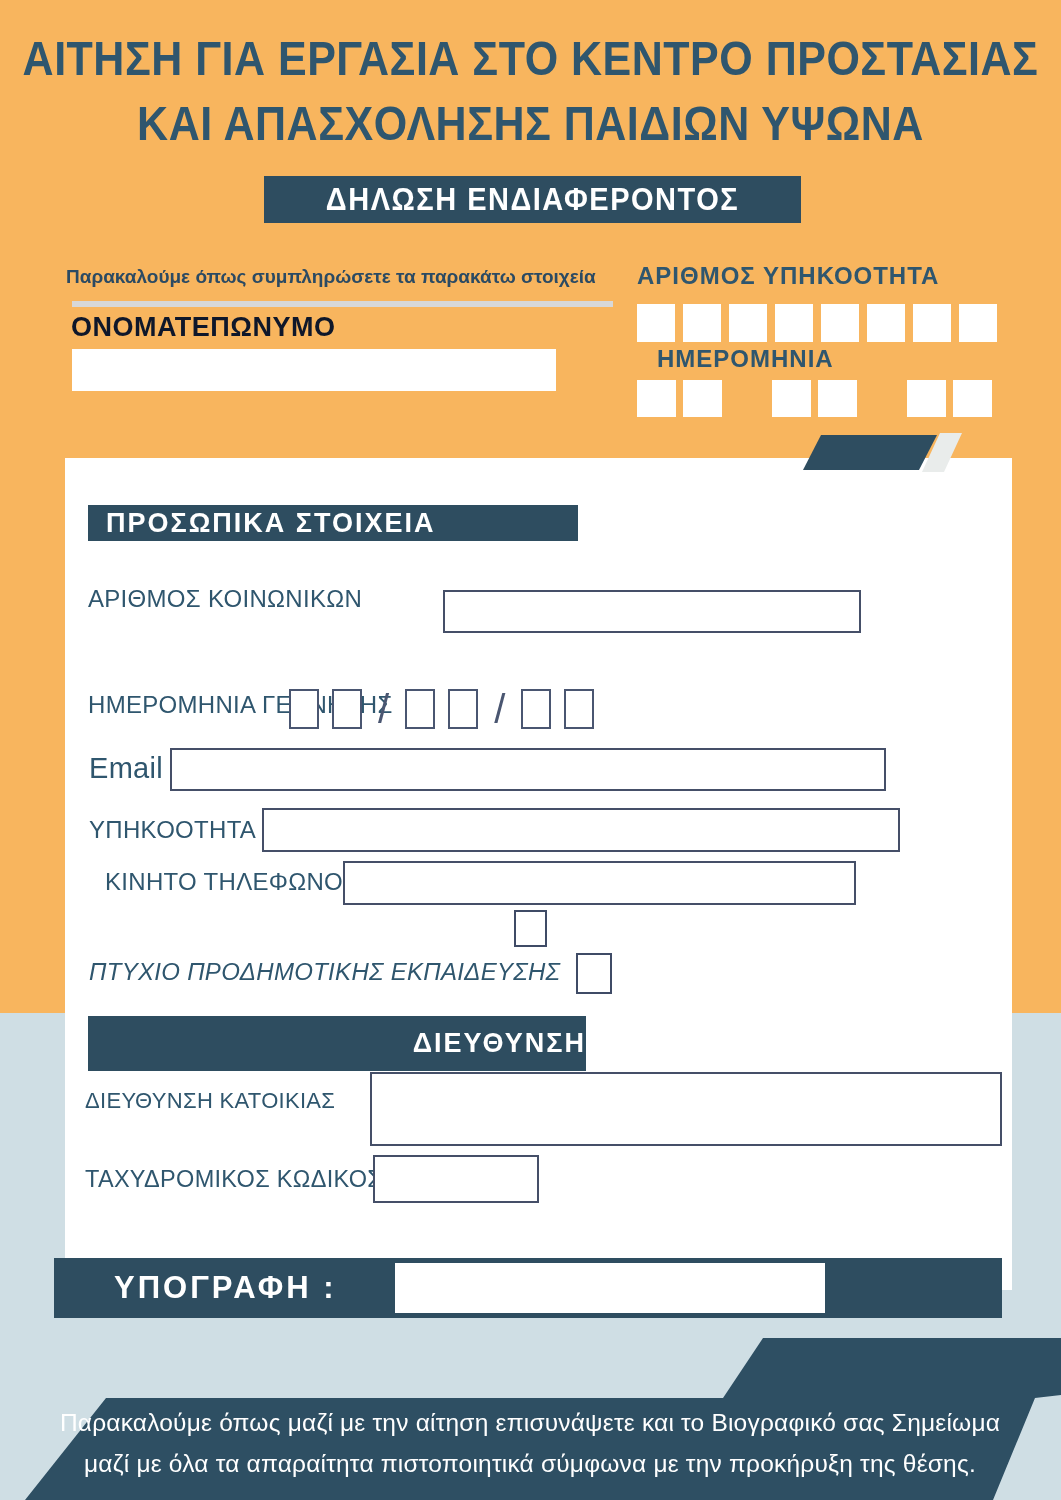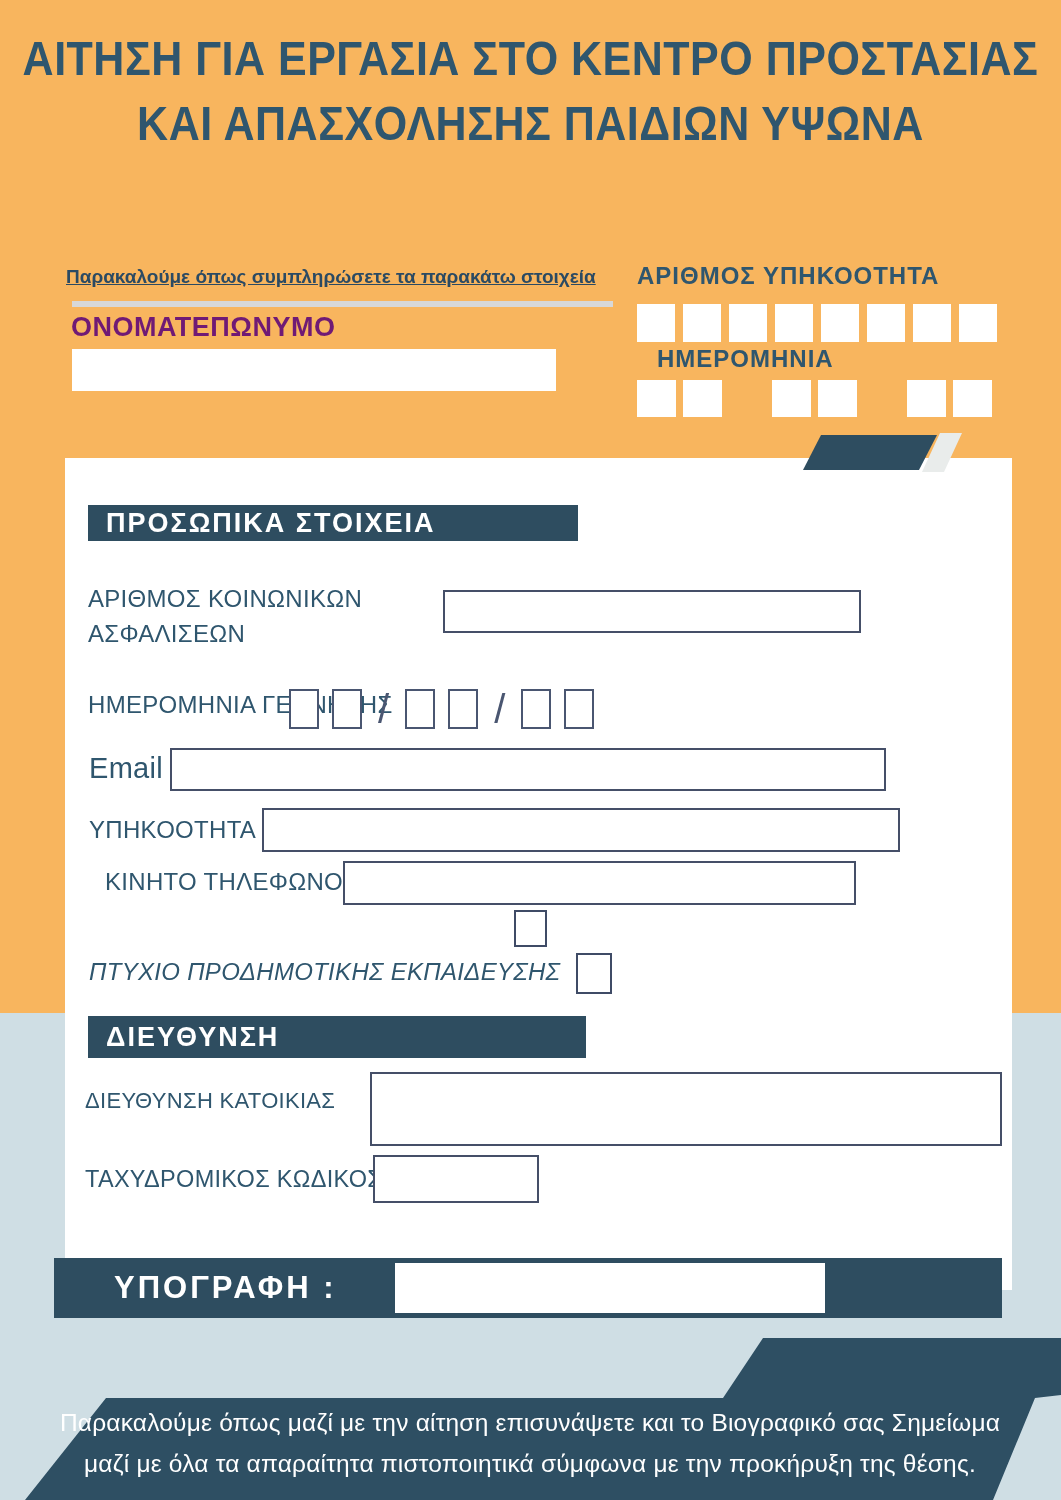--- a/index.html
+++ b/index.html
@@ -11,23 +11,23 @@
 
   
   .title-wrap{position:absolute;left:0;top:26px;width:1061px;text-align:center;
               transform:scaleY(1.14);transform-origin:top center;}
   .title-line{font-size:43px;font-weight:bold;color:#2F566E;line-height:57px;letter-spacing:0.5px;}
   .decl-banner{position:absolute;left:264px;top:176px;width:537px;height:47px;background:#2E4D60;
                display:flex;align-items:center;justify-content:center;}
   .decl-banner span{color:#fff;font-size:29px;font-weight:bold;letter-spacing:1.5px;transform:scaleY(1.08);}
 
   
-  .intro-instruction{position:absolute;left:66px;top:266px;font-size:19px;font-weight:bold;color:#2B4A63;text-decoration:underline;}
+  .intro-instruction{position:absolute;left:66px;top:266px;font-size:19px;font-weight:bold;color:#2B4A63;}
   .intro-rule{position:absolute;left:72px;top:301px;width:541px;height:6px;background:#D8D8D8;}
-  .fullname-label{position:absolute;left:71px;top:312px;font-size:27px;font-weight:bold;color:#701a75;letter-spacing:0.5px;}
+  .fullname-label{position:absolute;left:71px;top:312px;font-size:27px;font-weight:bold;color:#0f172a;letter-spacing:0.5px;}
   .fullname-input{position:absolute;left:72px;top:349px;width:484px;height:42px;background:#fff;border:none;
                   font-size:22px;padding:0 10px;box-sizing:border-box;color:#2F566E;}
 
   
   .idnum-label{position:absolute;left:637px;top:262px;font-size:24px;font-weight:bold;color:#2F566E;letter-spacing:1px;}
   .id-row{position:absolute;left:637px;top:304px;display:flex;gap:8px;}
   .idbox{width:38px;height:38px;background:#fff;}
   .date-label{position:absolute;left:637px;top:345px;font-size:24px;font-weight:bold;color:#2F566E;letter-spacing:1px;margin-left:20px;}
   .date-row{position:absolute;left:637px;top:380px;display:flex;gap:50px;}
   .date-row .box-group{display:flex;gap:7px;}
@@ -37,21 +37,21 @@
   .slash-dark{position:absolute;left:800px;top:433px;width:140px;height:37px;background:#2E4D60;z-index:4;
               clip-path:polygon(21px 2px,137px 2px,119px 37px,3px 37px);}
   .slash-light{position:absolute;left:918px;top:431px;width:48px;height:41px;background:#E9ECEB;z-index:4;
               clip-path:polygon(22px 2px,44px 2px,26px 41px,4px 41px);}
 
   
   .card{position:absolute;left:65px;top:458px;width:947px;height:832px;background:#fff;z-index:2;}
   .sec-banner{position:absolute;background:#2E4D60;display:flex;align-items:center;}
   .sec-banner span{color:#fff;font-size:27px;font-weight:bold;letter-spacing:2px;padding-left:18px;transform:scaleY(1.05);}
   .banner-personal{left:23px;top:47px;width:490px;height:36px;}
-  .banner-address{left:23px;top:558px;width:498px;height:42px;}
+  .banner-address{left:23px;top:558px;width:498px;height:55px;justify-content:flex-end;}
 
   .lbl{position:absolute;color:#2F566E;font-size:24px;letter-spacing:0.3px;}
   .txt-input{position:absolute;background:#fff;border:2px solid #454F68;box-sizing:border-box;
              font-size:20px;color:#2F566E;padding:0 8px;}
 
   .ssn-label{left:23px;top:123px;line-height:35px;}
   .ssn-input{left:378px;top:132px;width:418px;height:43px;}
   .dob-label{left:23px;top:233px;}
   .dob-row{position:absolute;left:224px;top:228px;display:flex;align-items:center;gap:13px;height:46px;}
   .dob-row .box-group{display:flex;gap:13px;}
@@ -91,20 +91,23 @@
 
 <div class="page">
   <div class="bg-orange"></div>
   <div class="bg-lightblue"></div>
 
   <div class="title-wrap">
     <div class="title-line">ΑΙΤΗΣΗ ΓΙΑ ΕΡΓΑΣΙΑ ΣΤΟ ΚΕΝΤΡΟ ΠΡΟΣΤΑΣΙΑΣ</div>
     <div class="title-line">ΚΑΙ ΑΠΑΣΧΟΛΗΣΗΣ ΠΑΙΔΙΩΝ ΥΨΩΝΑ</div>
   </div>
 
+  <div class="decl-banner">
+    <span>ΔΗΛΩΣΗ ΕΝΔΙΑΦΕΡΟΝΤΟΣ</span>
+  </div>
 
   <div class="intro-instruction">Παρακαλούμε όπως συμπληρώσετε τα παρακάτω στοιχεία</div>
   <div class="intro-rule"></div>
   <div class="fullname-label">ΟΝΟΜΑΤΕΠΩΝΥΜΟ</div>
   <input class="fullname-input" type="text" value="" style="">
 
   <div class="idnum-label">ΑΡΙΘΜΟΣ ΥΠΗΚΟΟΤΗΤΑ</div>
   <div class="id-row">
       <div class="idbox"></div>
       <div class="idbox"></div>
@@ -131,21 +134,20 @@
       </div>
     </div>
 
   <div class="card">
     <div class="sec-banner banner-personal">
       <span>ΠΡΟΣΩΠΙΚΑ ΣΤΟΙΧΕΙΑ</span>
     </div>
 
     <div class="lbl ssn-label">
       <div>ΑΡΙΘΜΟΣ ΚΟΙΝΩΝΙΚΩΝ</div>
-      <div>ΑΣΦΑΛΙΣΕΩΝ</div>
     </div>
     <input class="txt-input ssn-input" type="text" value="" style="">
 
     <div class="lbl dob-label">ΗΜΕΡΟΜΗΝΙΑ ΓΕΝΝΗΣΗΣ</div>
     <div class="dob-row">
         <div class="box-group">
           <div class="dobbox"></div>
           <div class="dobbox"></div>
         </div>
         <span class="dob-slash">/</span>

